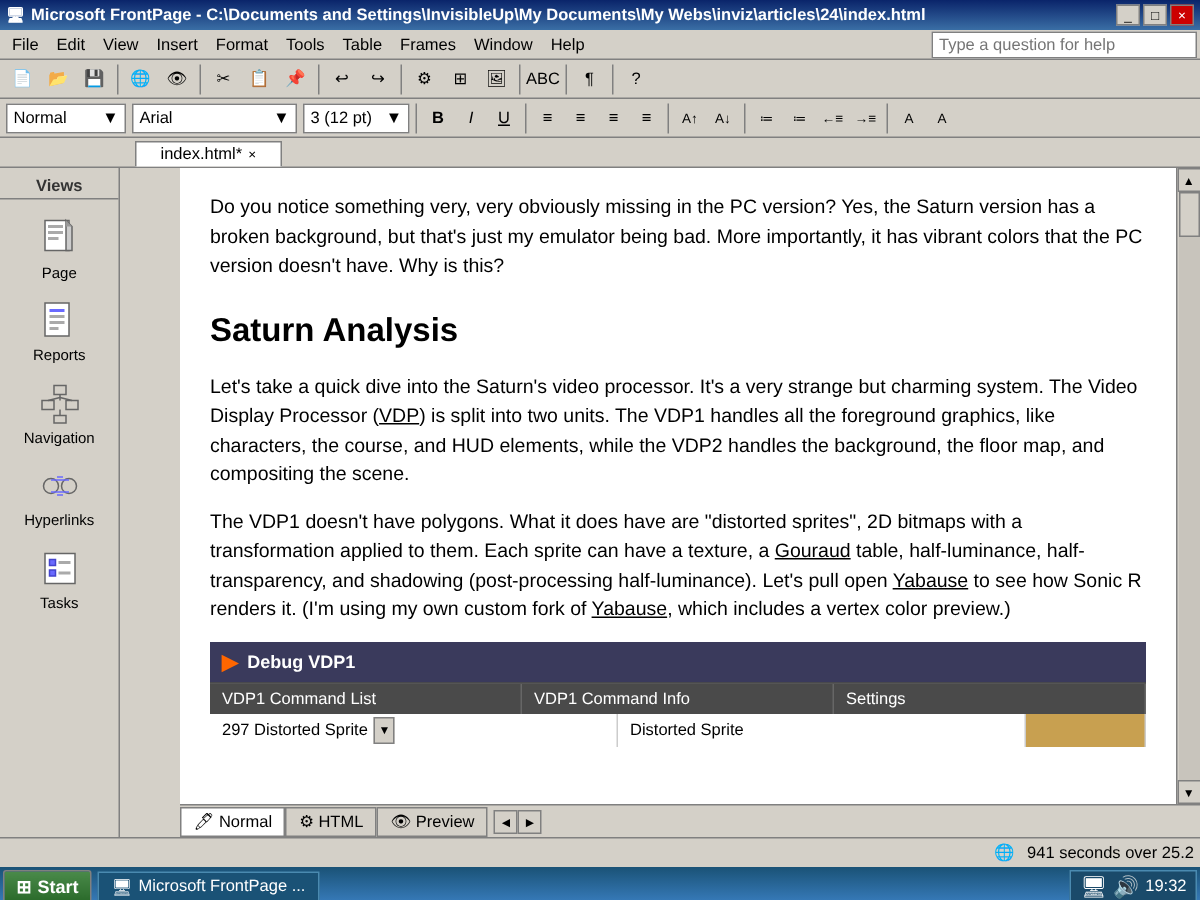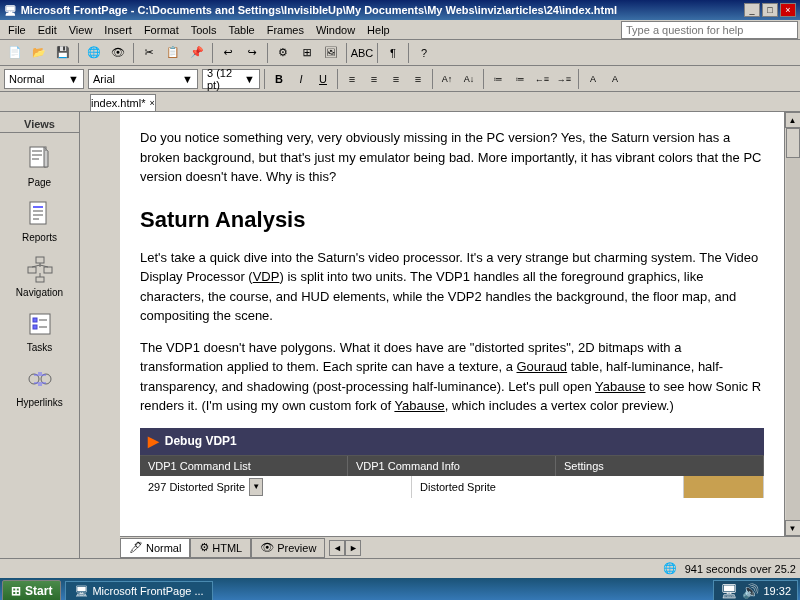--- a/index.html
+++ b/index.html
@@ -88,21 +88,21 @@
       height: 20px;
       display: flex;
       align-items: flex-end;
       padding-left: 90px;
       border-bottom: 1px solid #808080;
     }
     .doc-tab {
       background: #d4d0c8;
       border: 1px solid #808080;
       border-bottom: none;
-      padding: 2px 0;
+      padding: 2px 16px;
       font-size: 11px;
       display: flex; align-items: center; gap: 4px;
       cursor: pointer;
     }
     .doc-tab.active { background: white; }
 
     
     #main-layout {
       display: flex;
       height: calc(600px - 20px - 20px - 26px - 26px - 20px - 22px - 20px);
@@ -358,21 +358,21 @@
 
 <div id="formatbar">
   <div class="fmt-dropdown" style="width:80px;">
     <span>Normal</span>
     <span style="margin-left:auto;">▼</span>
   </div>
   <div class="fmt-dropdown" style="width:110px;margin-left:2px;">
     <span>Arial</span>
     <span style="margin-left:auto;">▼</span>
   </div>
-  <div class="fmt-dropdown" style="width:58px;margin-left:2px;">
+  <div class="fmt-dropdown" style="width:71px;margin-left:2px;">
     <span>3 (12 pt)</span>
     <span style="margin-left:auto;">▼</span>
   </div>
   <div class="tb-separator"></div>
   <button class="fmt-btn bold">B</button>
   <button class="fmt-btn italic">I</button>
   <button class="fmt-btn underline">U</button>
   <div class="tb-separator"></div>
   <button class="fmt-btn">≡</button>
   <button class="fmt-btn">≡</button>
@@ -443,42 +443,42 @@
           <line x1="22" y1="12" x2="14" y2="10" stroke="#666" stroke-width="1"></line>
           <line x1="14" y1="18" x2="14" y2="22" stroke="#666" stroke-width="1"></line>
         </svg>
       </div>
       <span>Navigation</span>
     </div>
 
     <div class="view-item">
       <div class="view-icon">
         <svg width="28" height="28" viewBox="0 0 28 28">
-          <rect x="4" y="4" width="20" height="20" fill="white" stroke="#666" stroke-width="1"></rect>
-          <rect x="7" y="8" width="4" height="4" fill="#6a6aff" stroke="#4444cc" stroke-width="1"></rect>
-          <rect x="7" y="15" width="4" height="4" fill="#6a6aff" stroke="#4444cc" stroke-width="1"></rect>
-          <rect x="13" y="9" width="8" height="2" fill="#aaa"></rect>
-          <rect x="13" y="16" width="8" height="2" fill="#aaa"></rect>
-        </svg>
-      </div>
-      <span>Tasks</span>
-    </div>
-
-    <div class="view-item">
-      <div class="view-icon">
-        <svg width="28" height="28" viewBox="0 0 28 28">
           <circle cx="8" cy="14" r="5" fill="#d4d0c8" stroke="#666" stroke-width="1"></circle>
           <circle cx="20" cy="14" r="5" fill="#d4d0c8" stroke="#666" stroke-width="1"></circle>
           <line x1="8" y1="10" x2="20" y2="10" stroke="#6a6aff" stroke-width="1"></line>
           <line x1="8" y1="18" x2="20" y2="18" stroke="#6a6aff" stroke-width="1"></line>
           <line x1="12" y1="8" x2="16" y2="8" stroke="#6a6aff" stroke-width="1"></line>
           <line x1="12" y1="20" x2="16" y2="20" stroke="#6a6aff" stroke-width="1"></line>
         </svg>
       </div>
       <span>Hyperlinks</span>
+    </div>
+
+    <div class="view-item">
+      <div class="view-icon">
+        <svg width="28" height="28" viewBox="0 0 28 28">
+          <rect x="4" y="4" width="20" height="20" fill="white" stroke="#666" stroke-width="1"></rect>
+          <rect x="7" y="8" width="4" height="4" fill="#6a6aff" stroke="#4444cc" stroke-width="1"></rect>
+          <rect x="7" y="15" width="4" height="4" fill="#6a6aff" stroke="#4444cc" stroke-width="1"></rect>
+          <rect x="13" y="9" width="8" height="2" fill="#aaa"></rect>
+          <rect x="13" y="16" width="8" height="2" fill="#aaa"></rect>
+        </svg>
+      </div>
+      <span>Tasks</span>
     </div>
   </div>
 
   <div style="flex:1; display:flex; flex-direction:column;">
     <div style="display:flex; flex:1; overflow:hidden;">
       <div id="content-area">
         <p>Do you notice something very, very obviously missing in the PC version? Yes, the Saturn version has a broken background, but that's just my emulator being bad. More importantly, it has vibrant colors that the PC version doesn't have. Why is this?</p>
         <h2>Saturn Analysis</h2>
         <p>Let's take a quick dive into the Saturn's video processor. It's a very strange but charming system. The Video Display Processor (<span class="underline-link">VDP</span>) is split into two units. The VDP1 handles all the foreground graphics, like characters, the course, and HUD elements, while the VDP2 handles the background, the floor map, and compositing the scene.</p>
         <p>The VDP1 doesn't have polygons. What it does have are "distorted sprites", 2D bitmaps with a transformation applied to them. Each sprite can have a texture, a <span class="underline-link">Gouraud</span> table, half-luminance, half-transparency, and shadowing (post-processing half-luminance). Let's pull open <span class="underline-link">Yabause</span> to see how Sonic R renders it. (I'm using my own custom fork of <span class="underline-link">Yabause</span>, which includes a vertex color preview.)</p>

